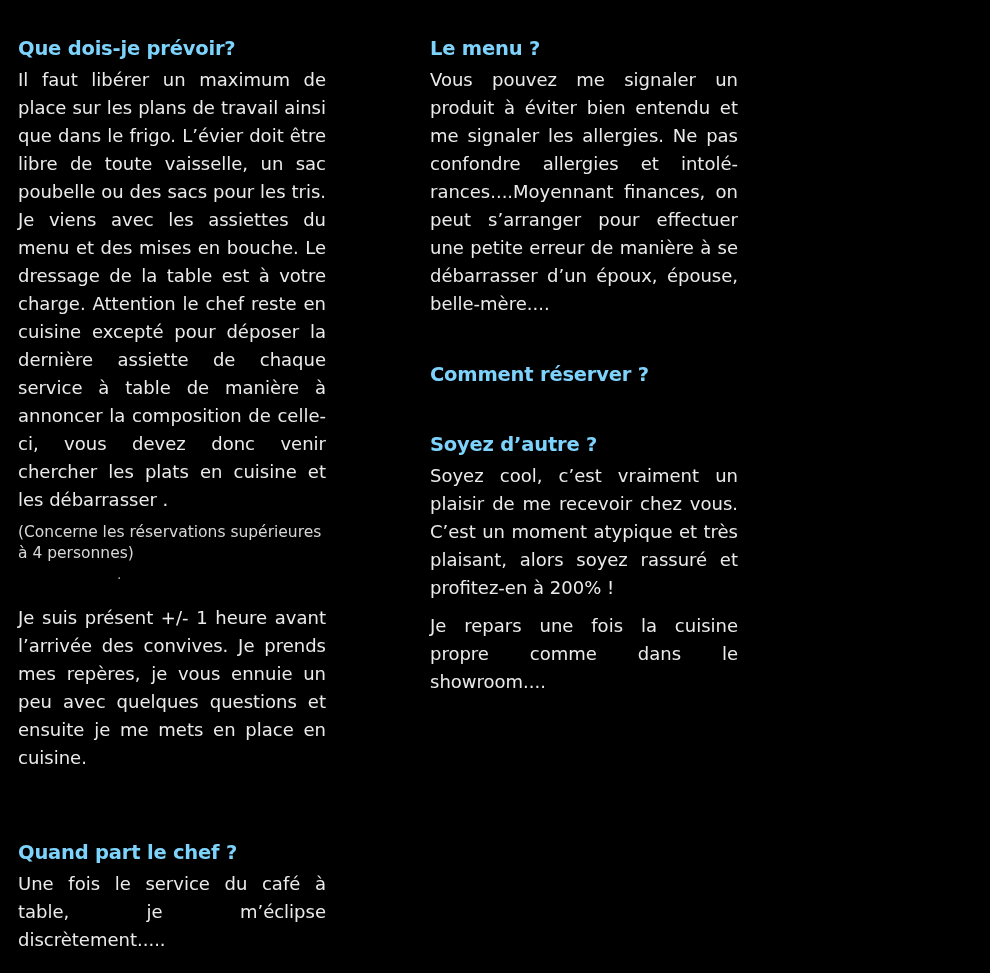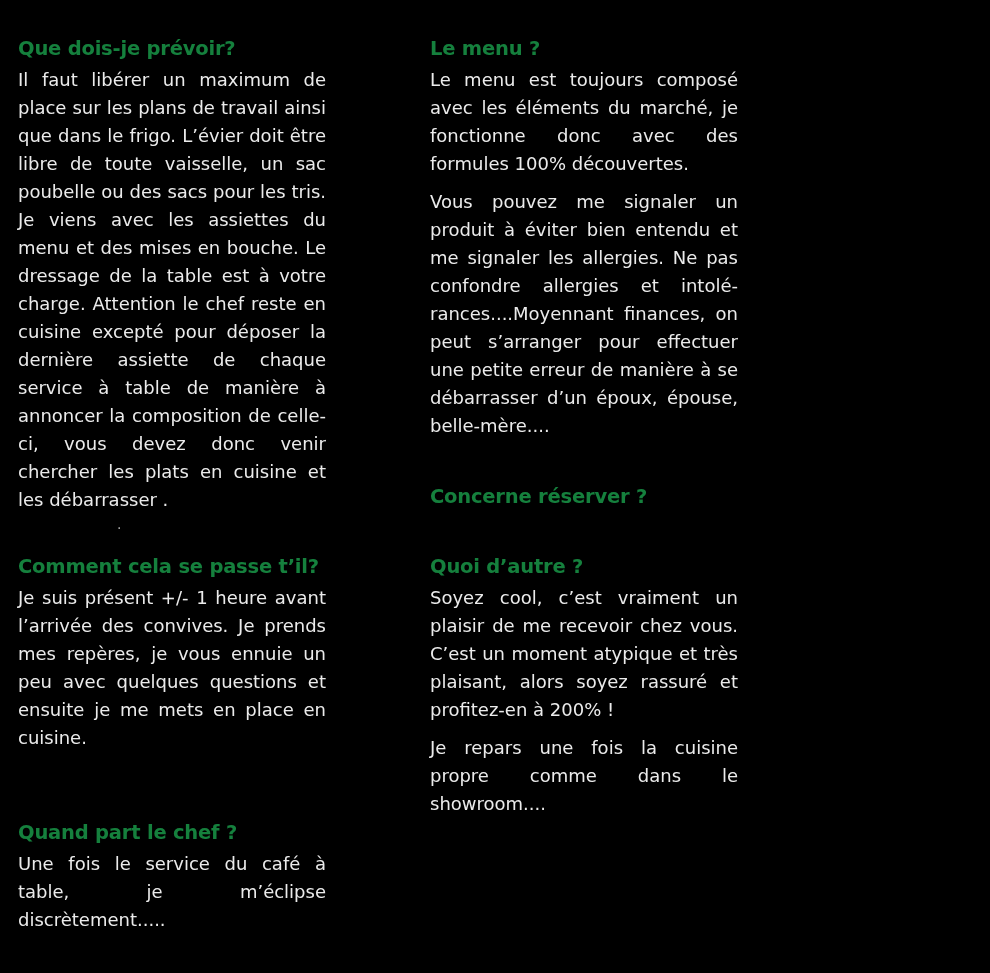--- a/index.html
+++ b/index.html
@@ -30,21 +30,21 @@
   .sec { margin: 0; }
   .sec-gap-md { margin-top: 22px; }
   .sec-gap-lg { margin-top: 44px; }
   .sec-gap-xl { margin-top: 68px; }
 
   .heading {
     margin: 0;
     font-size: 19.5px;
     line-height: 26px;
     font-weight: bold;
-    color: #15803d;
+    color: #7dd3fc;
     letter-spacing: -0.2px;
   }
   .body {
     margin: 4px 0 0 0;
     font-size: 18px;
     line-height: 28px;
     color: #ebebeb;
     text-align: justify;
     white-space: pre-line;
     hyphens: manual;
@@ -70,48 +70,47 @@
 </head>
 <body>
 
 <div class="page">
 
   <div class="col col-left">
 
     <section class="sec">
       <h2 class="heading">Que dois-je prévoir?</h2>
       <p class="body">Il faut libérer un maximum de place sur les plans de travail ainsi que dans le frigo.  L’évier doit être libre de toute vaisselle, un sac poubelle ou des sacs pour les tris. Je viens avec les assiettes du menu et des mises en bouche. Le dressage de la table est à votre charge. Attention le chef reste en cuisine excepté pour déposer la dernière assiette de chaque service à table de manière à annoncer la composition de celle-ci, vous devez donc venir chercher les plats en cuisine et les débarrasser .</p>
+      <p class="note">(Concerne les réservations supérieures à 4 personnes)</p>
       <div class="stray-dot">.</div>
     </section>
 
     <section class="sec sec-gap-md">
-      <h2 class="heading">Comment cela se passe t’il?</h2>
       <p class="body">Je suis présent +/- 1 heure avant l’arrivée des convives. Je prends mes repères, je vous ennuie un peu avec quelques questions et ensuite je me mets en place en cuisine.</p>
     </section>
 
     <section class="sec sec-gap-xl">
       <h2 class="heading">Quand part le chef ?</h2>
       <p class="body">Une fois le service du café à table, je m’éclipse discrètement.....</p>
     </section>
 
   </div>
 
   <div class="col col-right">
 
     <section class="sec">
       <h2 class="heading">Le menu ?</h2>
-      <p class="body">Le menu est toujours composé avec les éléments du marché, je fonctionne donc avec des formules 100% découvertes.</p>
       <p class="body">Vous pouvez me signaler un produit à éviter bien entendu et me signaler les allergies.  Ne pas confondre allergies et intolé­rances....Moyennant finances, on peut s’arranger pour effectuer une petite erreur de manière à se débarrasser d’un époux, épouse, belle-mère....</p>
     </section>
 
     <section class="sec sec-gap-lg">
-      <h2 class="heading">Concerne réserver ?</h2>
+      <h2 class="heading">Comment réserver ?</h2>
     </section>
 
     <section class="sec sec-gap-lg">
-      <h2 class="heading">Quoi d’autre ?</h2>
+      <h2 class="heading">Soyez d’autre ?</h2>
       <p class="body">Soyez cool, c’est vraiment un plaisir de me recevoir chez vous. C’est un moment atypique et très plaisant, alors soyez rassuré et profitez-en à 200% !</p>
       <p class="body">Je repars une fois la cuisine propre comme dans le showroom....</p>
     </section>
 
   </div>
 
 </div>
 
 </body></html>

